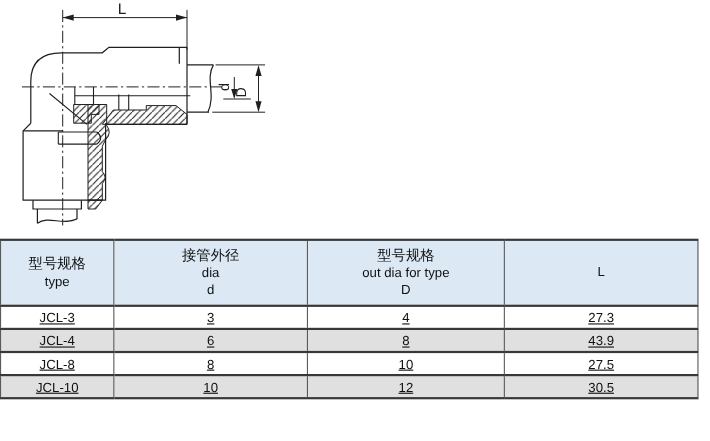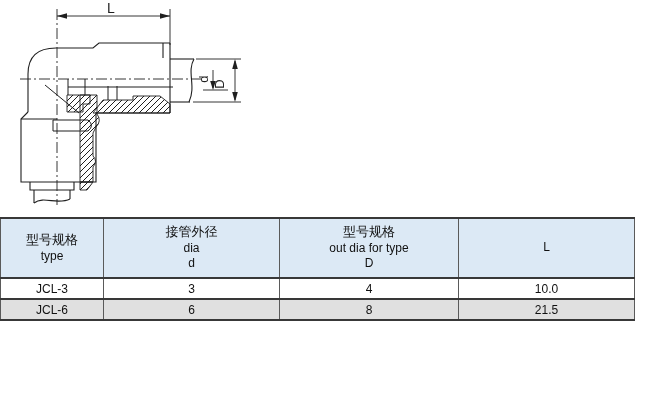--- a/index.html
+++ b/index.html
@@ -22,21 +22,21 @@
   table.spec th, table.spec td{
     text-align:center;vertical-align:middle;
     border-left:1px solid #5a5a5a;border-right:1px solid #5a5a5a;
     border-top:2px solid #383838;border-bottom:2px solid #383838;
     padding:0;
   }
   table.spec th{
     background:#dce9f5;font-weight:normal;height:58px;
     font-size:12px;line-height:1.3;
   }
-  table.spec td{height:19px;font-size:12px;}
+  table.spec td{height:19px;font-size:12px;text-decoration:underline;}
   table.spec tbody tr:nth-child(even) td{background:#e0e0e0;}
   table.spec tbody tr:nth-child(odd) td{background:#ffffff;}
   .hdr-zh{font-size:13px;display:block;}
   .hdr-en{font-size:12px;display:block;}
   .hdr-sym{font-size:12px;display:block;}
 </style>
 </head>
 <body>
 
 <div class="stage">
@@ -147,23 +147,35 @@
         <th>
           <span class="hdr-sym">L</span>
         </th>
       </tr>
     </thead>
     <tbody>
       <tr>
         <td>JCL-3</td>
         <td>3</td>
         <td>4</td>
-        <td>10.0</td>
+        <td>27.3</td>
       </tr>
       <tr>
-        <td>JCL-6</td>
+        <td>JCL-4</td>
         <td>6</td>
         <td>8</td>
-        <td>21.5</td>
+        <td>43.9</td>
+      </tr>
+      <tr>
+        <td>JCL-8</td>
+        <td>8</td>
+        <td>10</td>
+        <td>27.5</td>
+      </tr>
+      <tr>
+        <td>JCL-10</td>
+        <td>10</td>
+        <td>12</td>
+        <td>30.5</td>
       </tr>
     </tbody>
   </table>
 </div>
 
 </body></html>

